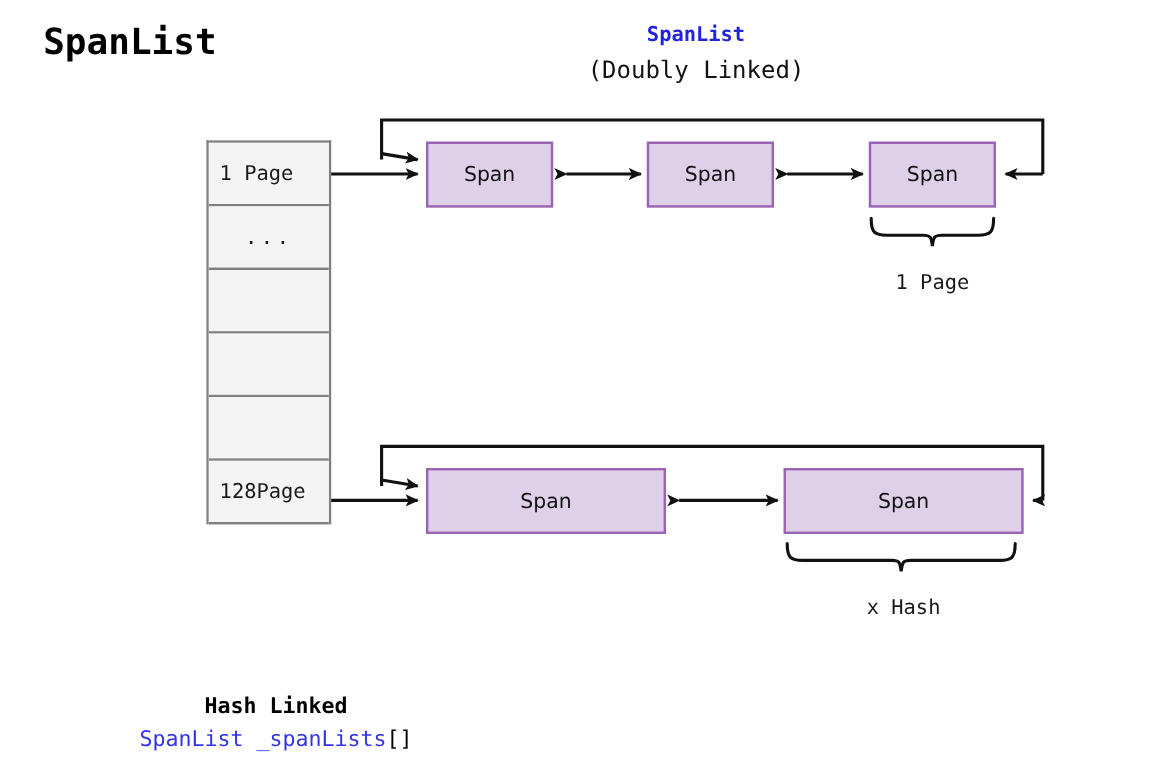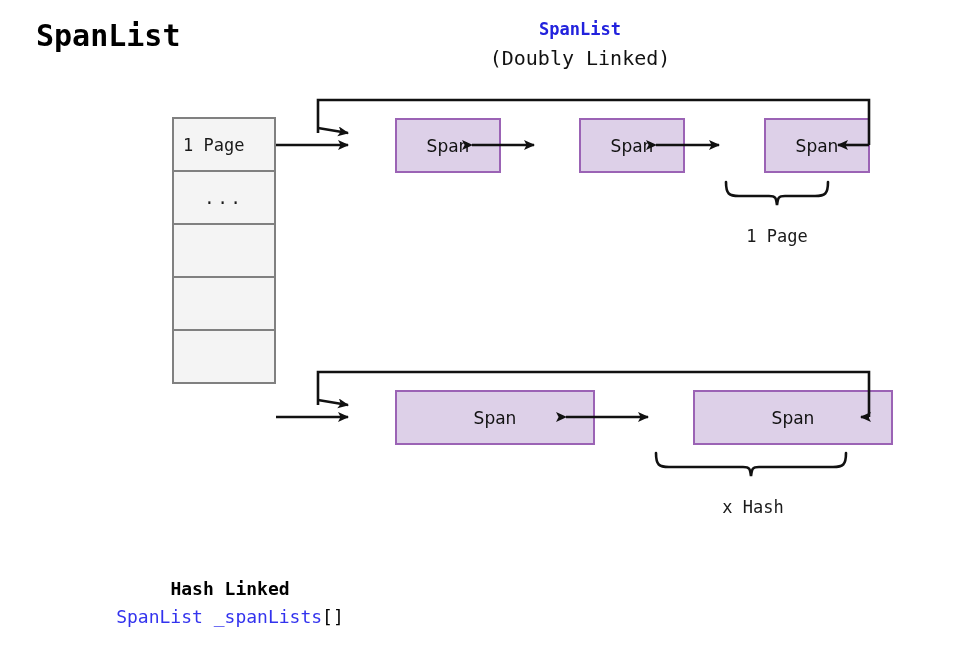--- a/index.html
+++ b/index.html
@@ -78,21 +78,20 @@
   .span-box {
     box-sizing: border-box;
     background: #ddd0e8;
     border: 2px solid #9b63b5;
     display: flex;
     align-items: center;
     justify-content: center;
     font-family: "DejaVu Sans", "Liberation Sans", sans-serif;
     font-size: 17px;
     color: #111111;
-    margin-left: 40px;
   }
 
   
   #hash-caption {
     left: 60px; top: 578px; width: 340px;
     text-align: center;
     font-family: "DejaVu Sans Mono", "Liberation Mono", monospace;
     font-size: 18px;
     font-weight: bold;
     color: #000000;
@@ -132,20 +131,21 @@
 <div class="abs" id="spanlist-title">SpanList</div>
 
 <div class="abs" id="spanlist-subtitle">(Doubly Linked)</div>
 
 <div class="abs" id="hash-table">
   <div class="hash-cell">1 Page</div>
   <div class="hash-cell centered">...</div>
   <div class="hash-cell"></div>
   <div class="hash-cell"></div>
   <div class="hash-cell"></div>
+  <div class="hash-cell">128Page</div>
 </div>
 
 <div class="abs span-box" style="left:355px; top:118px; width:106px; height:55px;">Span</div>
 <div class="abs span-box" style="left:539px; top:118px; width:106px; height:55px;">Span</div>
 <div class="abs span-box" style="left:724px; top:118px; width:106px; height:55px;">Span</div>
 
 <div class="abs span-box" style="left:355px; top:390px; width:200px; height:55px;">Span</div>
 <div class="abs span-box" style="left:653px; top:390px; width:200px; height:55px;">Span</div>
 
 <div class="abs brace-label" style="left:697px; top:226px; width:160px;">1 Page</div>

